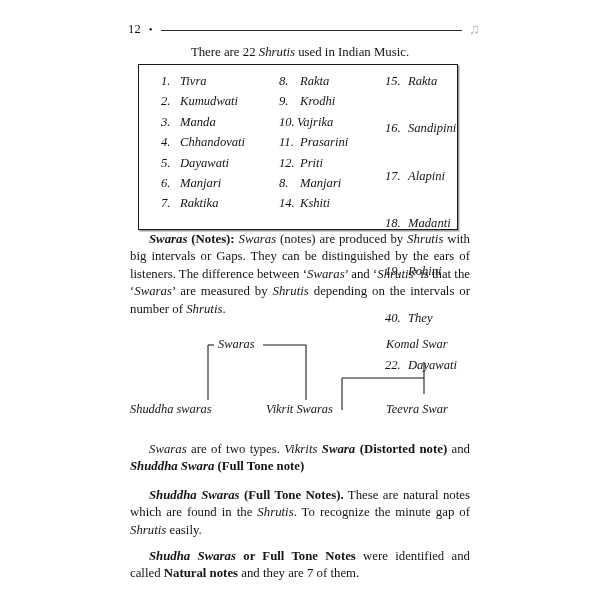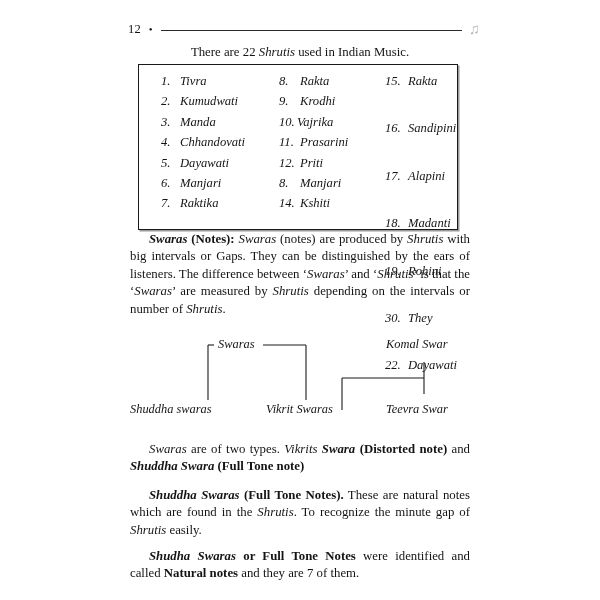--- a/index.html
+++ b/index.html
@@ -270,21 +270,21 @@
           </div>
         <div class="shruti-item">
             <span class="shruti-num">18.</span>
             <span class="shruti-name">Madanti</span>
           </div>
         <div class="shruti-item">
             <span class="shruti-num">19.</span>
             <span class="shruti-name">Rohini</span>
           </div>
         <div class="shruti-item">
-            <span class="shruti-num">30.</span>
+            <span class="shruti-num">40.</span>
             <span class="shruti-name">They</span>
           </div>
         <div class="shruti-item">
             <span class="shruti-num">22.</span>
             <span class="shruti-name">Dayawati</span>
           </div>
       </div>
 
     </div>
   </div>

